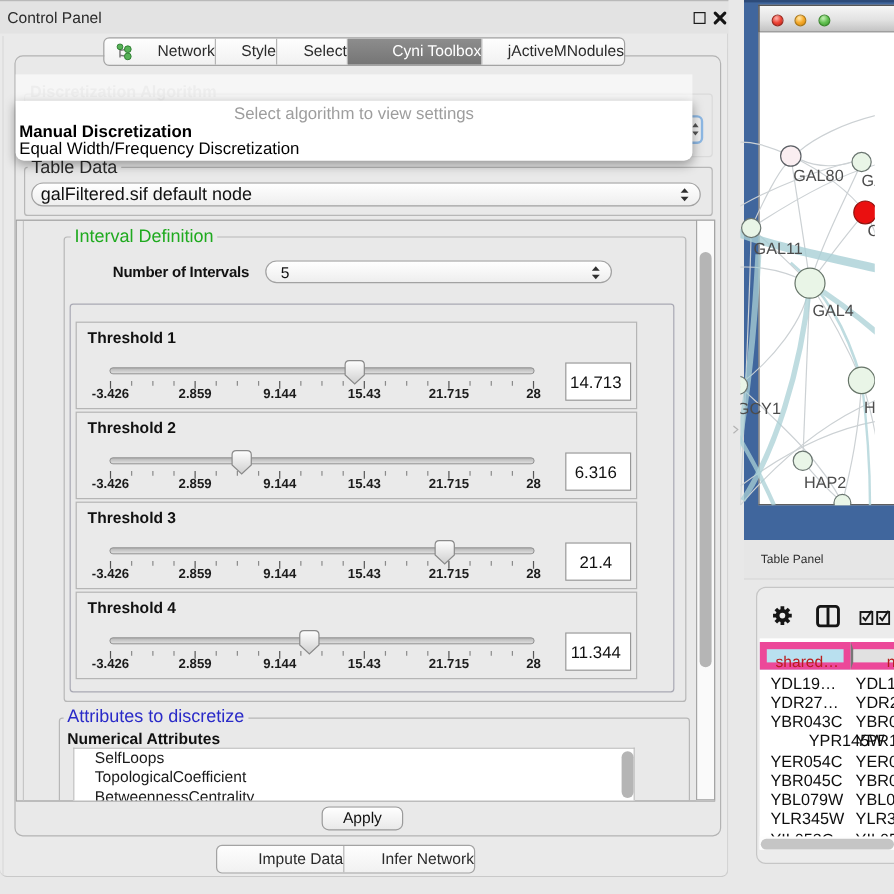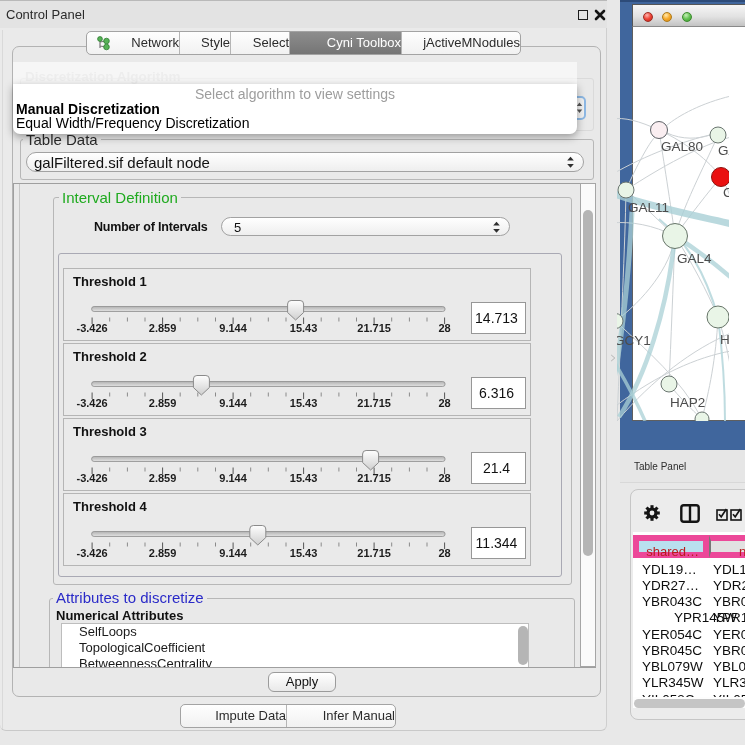--- a/index.html
+++ b/index.html
@@ -340,21 +340,21 @@
 </div>
 </div>
 <div id="vscroll">
       <div class="thumb"></div>
     </div>
 
 <div id="apply">Apply</div>
 
 <div class="tabbar" style="left:140px; top:704px;margin-left:40px;">
   <div class="tab" style="width:106px;padding:0;">Impute Data</div>
-  <div class="tab" style="width:108px;padding:0;">Infer Manual</div>
+  <div class="tab" style="width:108px;padding:0;">Infer Network</div>
 </div>
 
 <div id="popup">
   <div class="p1">Select algorithm to view settings</div>
   <div class="p2">Manual Discretization</div>
   <div class="p3">Equal Width/Frequency Discretization</div>
 </div>
 
 <div id="blue">
       <div class="topline"></div>

